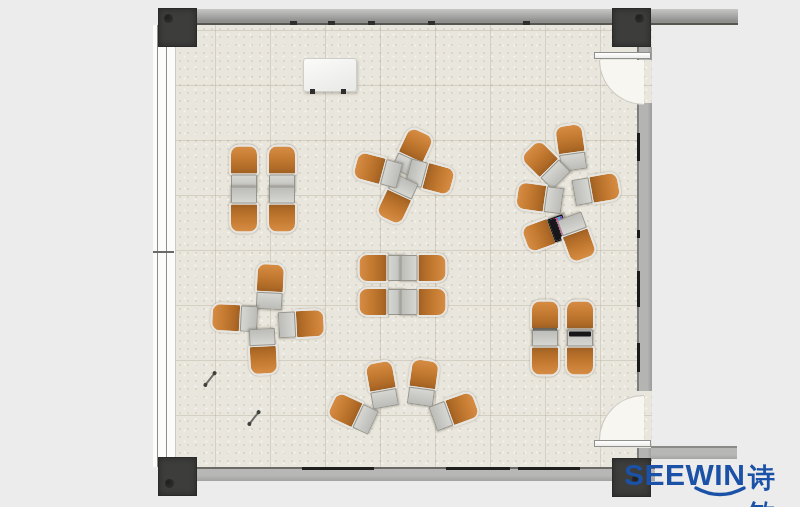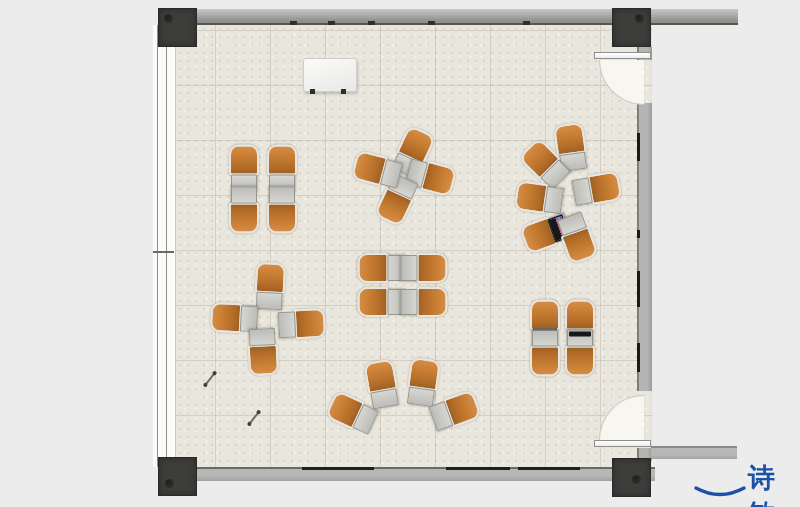--- a/index.html
+++ b/index.html
@@ -266,19 +266,20 @@
           <div class="desk"></div>
           <div class="item-tablet"></div>
         </div>
       </div>
       <div class="whiteboard" style="left: 303px; top: 58px; width: 54px; height: 34px;"></div>
       <div class="pen" style="left: 210px; top: 379px; transform: translate(-50%, -50%) rotate(-52deg);"></div>
       <div class="pen" style="left: 254px; top: 418px; transform: translate(-50%, -50%) rotate(-52deg);"></div>
     </div>
 
   <div class="brand">
+    <span class="brand-en">SEEWIN</span>
     <svg class="brand-swoosh" width="56" height="13" viewBox="0 0 56 13">
       <path d="M4 2 Q28 15 52 2" fill="none" stroke="#1b52a8" stroke-width="3.4" stroke-linecap="round"></path>
     </svg>
     <span class="brand-cn">诗敏</span>
   </div>
 
 </div>
 
 </body></html>

